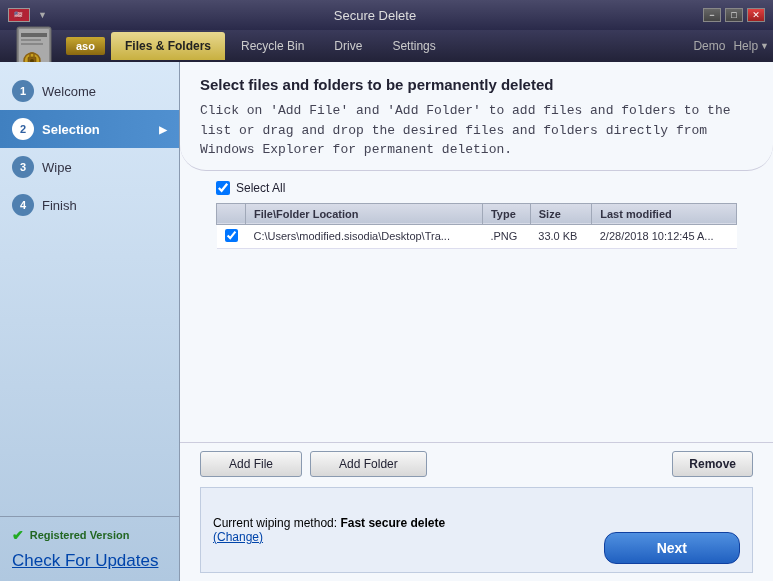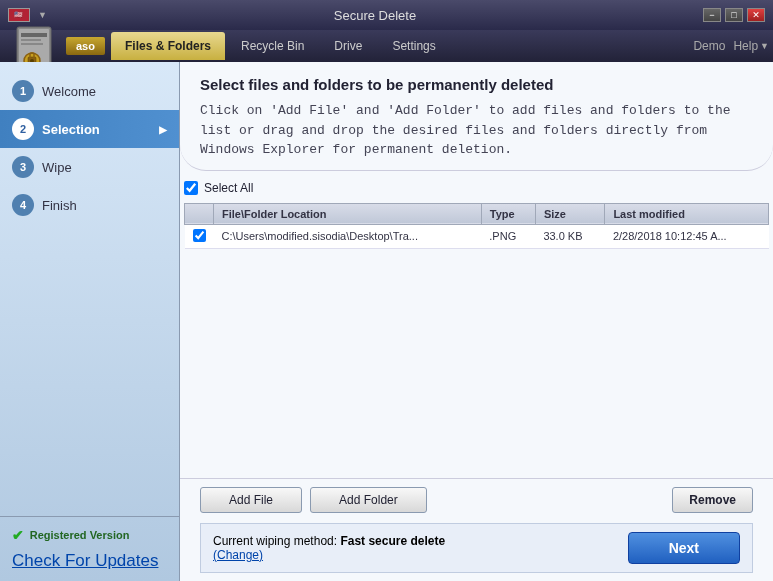--- a/index.html
+++ b/index.html
@@ -135,21 +135,21 @@
       margin-bottom: 8px;
     }
     .content-desc {
       font-size: 13px;
       color: #445;
       line-height: 1.5;
       font-family: Liberation Mono, monospace;
     }
     .content-body {
       flex: 1;
-      padding: 10px 4px;
+      padding: 10px 36px;
       overflow: hidden;
     }
     .select-all-row {
       display: flex;
       align-items: center;
       gap: 6px;
       margin-bottom: 8px;
       font-size: 12px;
       color: #223;
     }
@@ -215,25 +215,26 @@
       font-size: 12px;
       background: linear-gradient(to bottom, #f8f8f8, #d8d8d8);
       color: #223;
       font-weight: bold;
     }
     .change-link { color: #0044aa; font-size: 12px; cursor: pointer; text-decoration: underline; display: block; }
     .btn-next {
       background: linear-gradient(to bottom, #5090e0, #2060c0);
       color: white;
       border: 1px solid #1040a0;
-      border-radius: 4px;
-      padding: 7px 40px;
+      border-radius: 12px;
+      padding: 7px 52px;
       font-size: 14px;
       font-weight: bold;
       cursor: pointer;
+      margin-top: 36px;
     }
     .app-icon { width: 60px; display: flex; align-items: center; justify-content: center; }
   </style>
 </head>
 <body>
 
 <div class="title-bar">
   <div class="title-bar-left">
     <div style="width:22px;height:14px;background:#B22234;border:1px solid #999;display:flex;align-items:center;justify-content:center;">
       <span style="color:white;font-size:7px;">🇺🇸</span>

